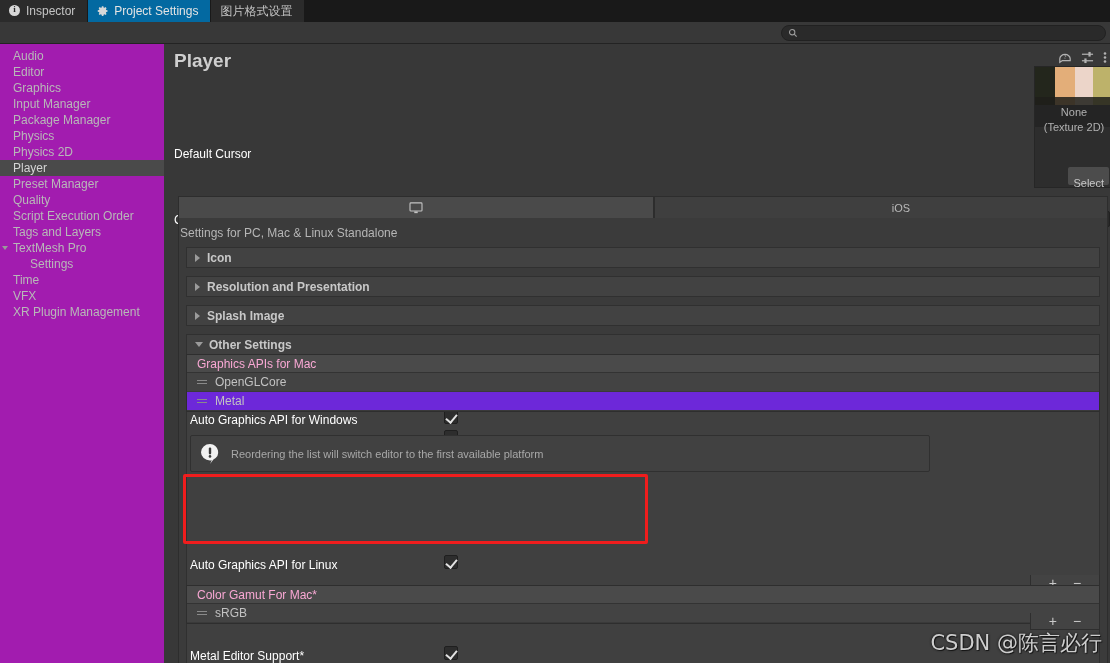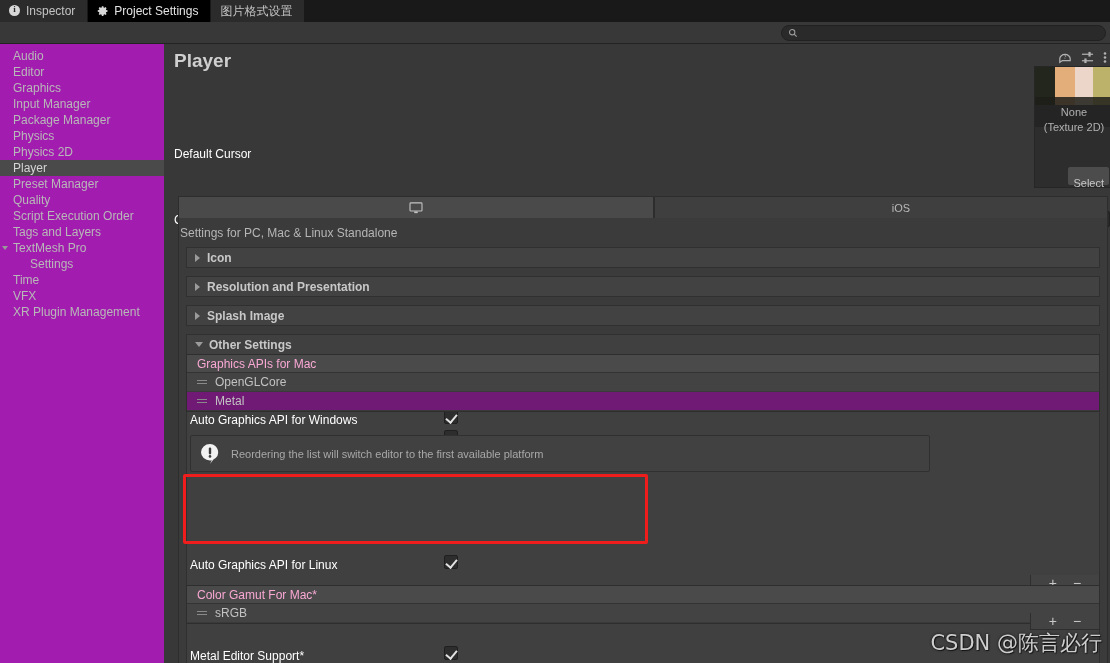--- a/index.html
+++ b/index.html
@@ -28,21 +28,21 @@
   .tab {
     display: flex; align-items: center;
     gap: 5px;
     padding: 0 12px 0 9px;
     font-size: 12px;
     color: #c4c4c4;
     background: #2b2b2b;
     border-right: 1px solid #191919;
     position: relative;
   }
-  .tab.active { background: #000000; color: #e4e4e4; }
+  .tab.active { background: #0369a1; color: #e4e4e4; }
   .tab.plain { background: #2b2b2b; }
   .tab .ticon { width: 12px; height: 12px; display:inline-block; position: relative; }
   .tab-spacer { flex: 1; background: #191919; }
 
   
   .icon-info-circle {
     width: 11px; height: 11px; border-radius: 50%;
     background: #d8d8d8; position: relative; display:inline-block;
   }
   .icon-info-circle::after {
@@ -314,21 +314,21 @@
     border-bottom: 1px solid #333;
   }
   .list-item {
     height: 19px; line-height: 19px;
     padding-left: 10px;
     font-size: 12px; color: #c2c2c2;
     background: #434343;
     border-bottom: 1px solid #3a3a3a;
     display: flex; align-items: center;
   }
-  .list-item.alt { background: #701a75; }
+  .list-item.alt { background: #6d28d9; }
   .grip {
     width: 10px; height: 6px; margin-right: 8px;
     display: inline-block; position: relative; flex: none;
   }
   .grip::before, .grip::after {
     content: ""; position: absolute; left: 0;
     width: 10px; height: 1px; background: #8a8a8a;
   }
   .grip::before { top: 1px; }
   .grip::after  { top: 4px; }

